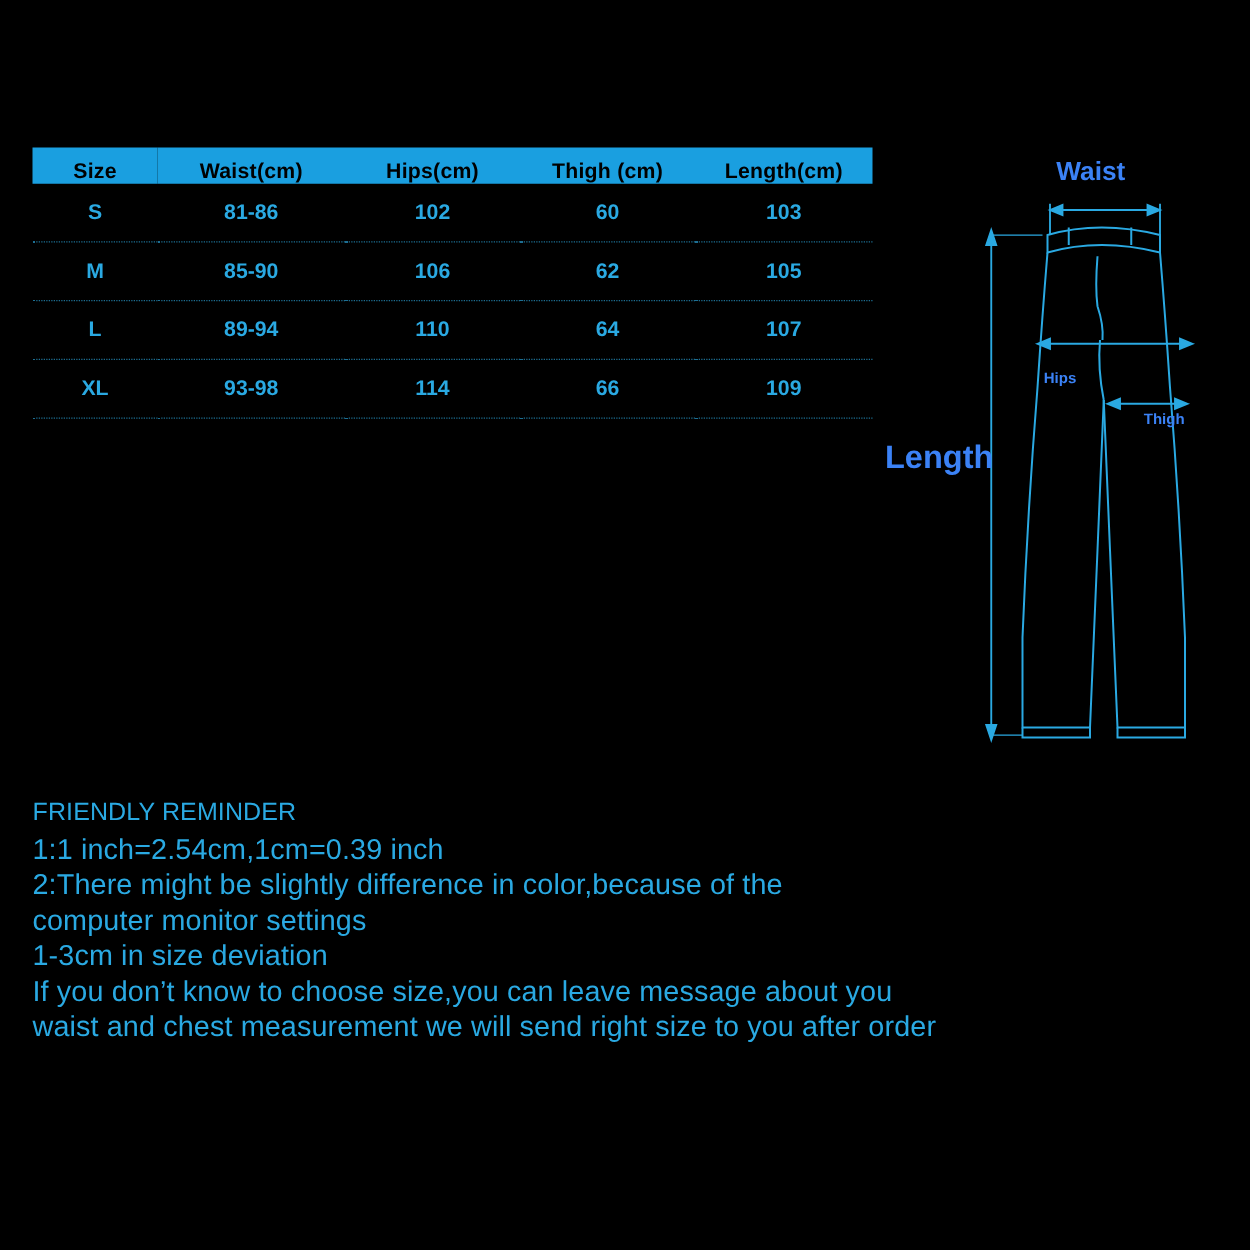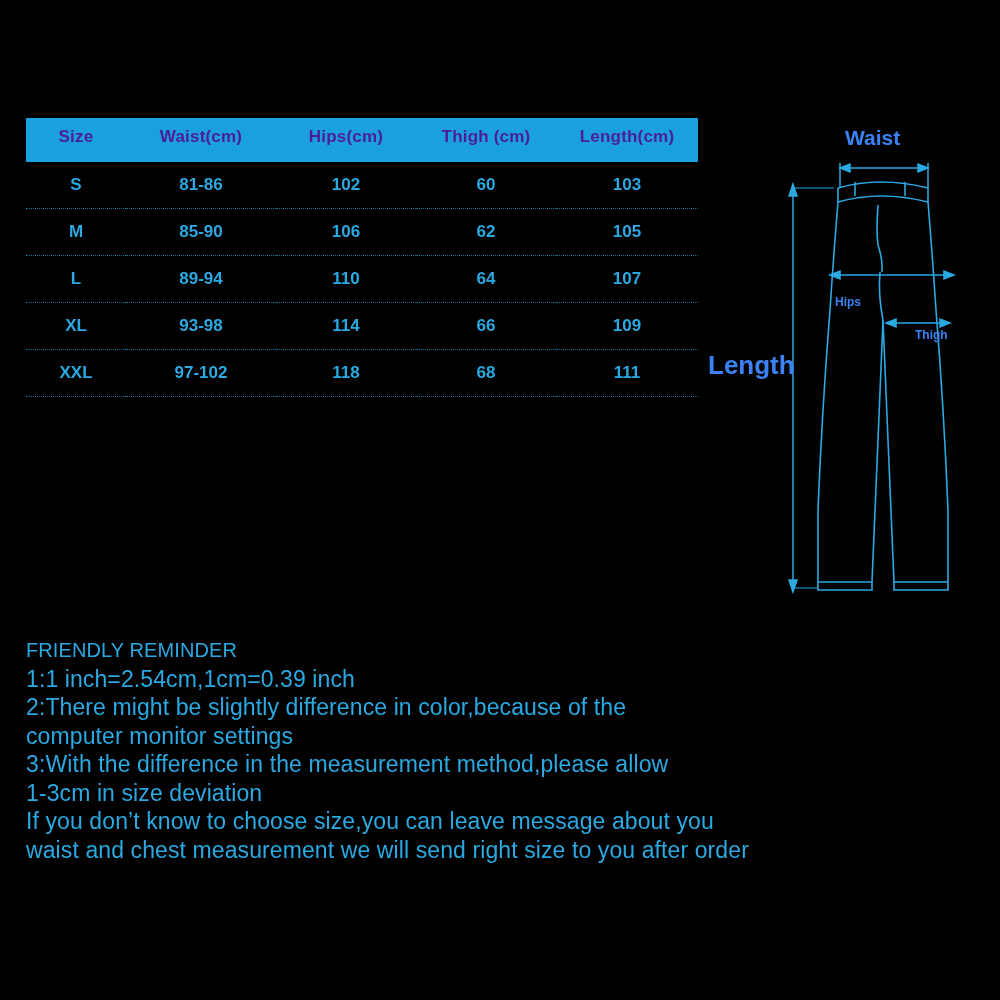--- a/index.html
+++ b/index.html
@@ -19,24 +19,24 @@
   
   #size-table {
     position: absolute;
     left: 26px;
     top: 118px;
     width: 672px;
     border-collapse: collapse;
   }
   #size-table thead th {
     background: #1a9fe0;
-    color: #4c1d95;
+    color: #000000;
     font-size: 17px;
     font-weight: bold;
-    padding: 9px 0 15px 0;
+    padding: 9px 0 0 0;
     text-align: center;
     letter-spacing: .2px;
   }
   #size-table tbody td {
     color: #2aa9e2;
     font-size: 17px;
     font-weight: bold;
     text-align: center;
     padding: 13px 0 13px 0;
     border-bottom: 1px dotted #1d6f93;
@@ -130,27 +130,20 @@
       <td>64</td>
       <td>107</td>
     </tr>
     <tr>
       <td>XL</td>
       <td>93-98</td>
       <td>114</td>
       <td>66</td>
       <td>109</td>
     </tr>
-    <tr>
-      <td>XXL</td>
-      <td>97-102</td>
-      <td>118</td>
-      <td>68</td>
-      <td>111</td>
-    </tr>
   </tbody>
 </table>
 
 <div id="diagram">
   <svg width="240" height="500" viewBox="0 0 240 500">
     <g stroke="#2aa9e2" stroke-width="1.6" fill="none">
 
       <path d="M78 78 Q120 66 168 78 L168 92 Q120 80 78 92 Z"></path>
 
       <path d="M78 92 Q74 140 70 200 Q62 300 58 400 L58 472 L112 472 L118 330 Q121 260 123 210"></path>
@@ -199,17 +192,16 @@
   <span class="diag-label" id="label-length">Length</span>
   <span class="diag-label" id="label-hips">Hips</span>
   <span class="diag-label" id="label-thigh">Thigh</span>
 </div>
 
 <div id="reminder">
   <p class="title">FRIENDLY REMINDER</p>
   <p>1:1 inch=2.54cm,1cm=0.39 inch</p>
   <p>2:There might be slightly difference in color,because of the</p>
   <p>computer monitor settings</p>
-  <p>3:With the difference in the measurement method,please allow</p>
   <p>1-3cm in size deviation</p>
   <p>If you don’t know to choose size,you can leave message about you</p>
   <p>waist and chest measurement we will send right size to you after order</p>
 </div>
 
 </body></html>

